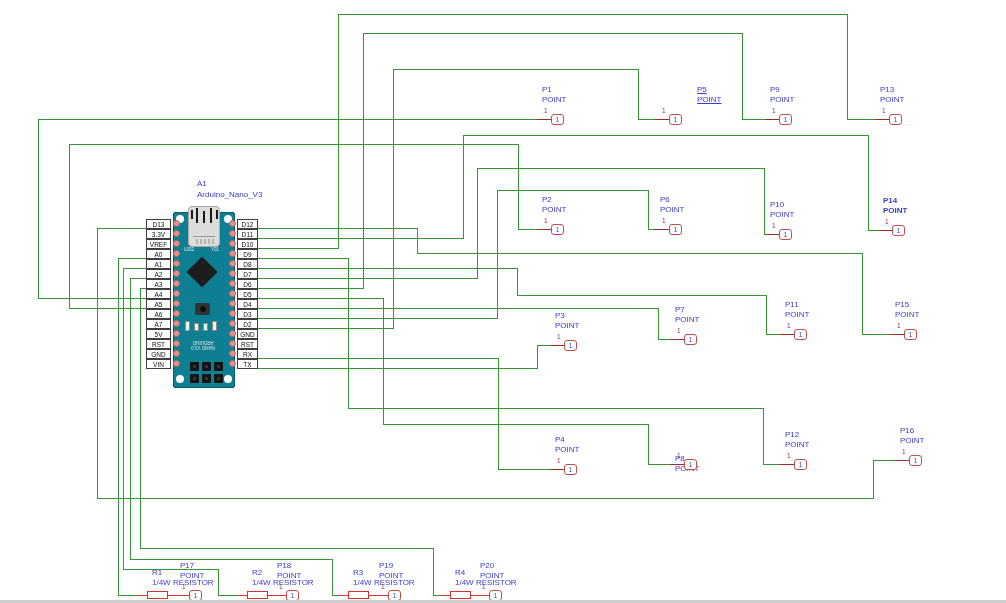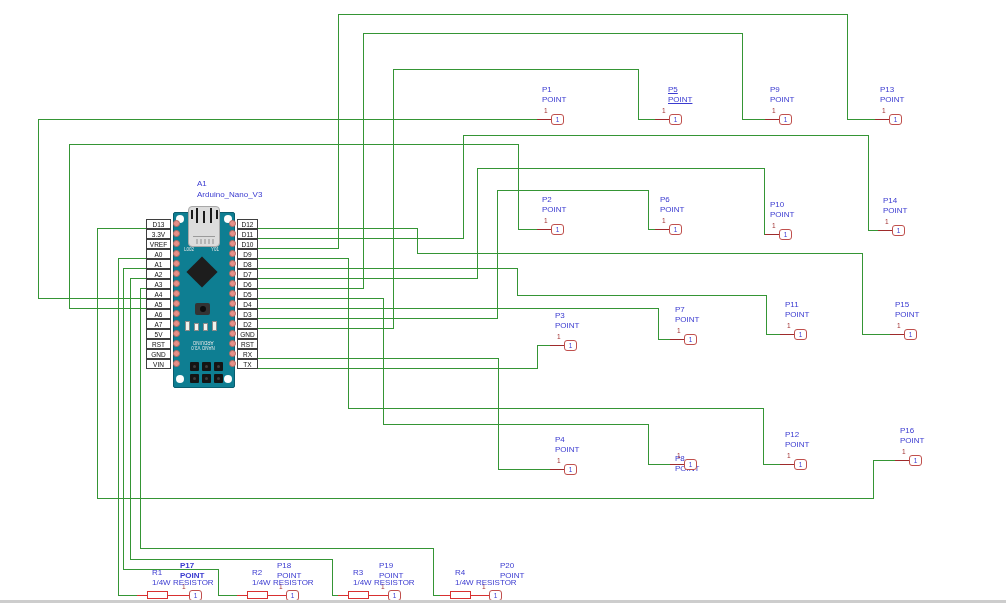--- a/index.html
+++ b/index.html
@@ -191,21 +191,21 @@
       <div class="abs" style="left: 0px; top: 0px;">
         <div class="blue-label" style="left: 555px; top: 435px;">
           <div>P4</div>
           <div>POINT</div>
         </div>
         <div class="pin-num" style="left: 557px; top: 457px;">1</div>
         <div class="pin-line" style="left: 550px; top: 468.5px; width: 14px;"></div>
         <div class="pad" style="left: 564px; top: 463.5px; line-height: 9px;">1</div>
       </div>
       <div class="abs" style="left: 0px; top: 0px;">
-        <div class="blue-label" style="left: 668px; top: 85px; text-decoration: underline;">
+        <div class="blue-label" style="left: 697px; top: 85px; text-decoration: underline;">
           <div>P5</div>
           <div>POINT</div>
         </div>
         <div class="pin-num" style="left: 662px; top: 107px;">1</div>
         <div class="pin-line" style="left: 655px; top: 118.5px; width: 14px;"></div>
         <div class="pad" style="left: 669px; top: 113.5px; line-height: 9px;">1</div>
       </div>
       <div class="abs" style="left: 0px; top: 0px;">
         <div class="blue-label" style="left: 660px; top: 195px;">
           <div>P6</div>
@@ -272,21 +272,21 @@
       <div class="abs" style="left: 0px; top: 0px;">
         <div class="blue-label" style="left: 880px; top: 85px;">
           <div>P13</div>
           <div>POINT</div>
         </div>
         <div class="pin-num" style="left: 882px; top: 107px;">1</div>
         <div class="pin-line" style="left: 875px; top: 118.5px; width: 14px;"></div>
         <div class="pad" style="left: 889px; top: 113.5px; line-height: 9px;">1</div>
       </div>
       <div class="abs" style="left: 0px; top: 0px;">
-        <div class="blue-label" style="left: 883px; top: 196px;">
+        <div class="blue-label" style="left: 883px; top: 196px; font-weight: bold;">
           <div>P14</div>
           <div>POINT</div>
         </div>
         <div class="pin-num" style="left: 885px; top: 218px;">1</div>
         <div class="pin-line" style="left: 878px; top: 229.5px; width: 14px;"></div>
         <div class="pad" style="left: 892px; top: 224.5px; line-height: 9px;">1</div>
       </div>
       <div class="abs" style="left: 0px; top: 0px;">
         <div class="blue-label" style="left: 895px; top: 300px;">
           <div>P15</div>
@@ -299,21 +299,21 @@
       <div class="abs" style="left: 0px; top: 0px;">
         <div class="blue-label" style="left: 900px; top: 426px;">
           <div>P16</div>
           <div>POINT</div>
         </div>
         <div class="pin-num" style="left: 902px; top: 448px;">1</div>
         <div class="pin-line" style="left: 895px; top: 459.5px; width: 14px;"></div>
         <div class="pad" style="left: 909px; top: 454.5px; line-height: 9px;">1</div>
       </div>
       <div class="abs" style="left: 0px; top: 0px;">
-        <div class="blue-label" style="left: 180px; top: 561px; font-weight: bold;">
+        <div class="blue-label" style="left: 180px; top: 561px;">
           <div>P17</div>
           <div>POINT</div>
         </div>
         <div class="pin-num" style="left: 182px; top: 583px;">1</div>
         <div class="pin-line" style="left: 175px; top: 594.5px; width: 14px;"></div>
         <div class="pad" style="left: 189px; top: 589.5px; line-height: 9px;">1</div>
       </div>
       <div class="abs" style="left: 0px; top: 0px;">
         <div class="blue-label" style="left: 277px; top: 561px;">
           <div>P18</div>
@@ -326,21 +326,21 @@
       <div class="abs" style="left: 0px; top: 0px;">
         <div class="blue-label" style="left: 379px; top: 561px;">
           <div>P19</div>
           <div>POINT</div>
         </div>
         <div class="pin-num" style="left: 381px; top: 583px;">1</div>
         <div class="pin-line" style="left: 374px; top: 594.5px; width: 14px;"></div>
         <div class="pad" style="left: 388px; top: 589.5px; line-height: 9px;">1</div>
       </div>
       <div class="abs" style="left: 0px; top: 0px;">
-        <div class="blue-label" style="left: 500px; top: 561px;">
+        <div class="blue-label" style="left: 480px; top: 561px;">
           <div>P20</div>
           <div>POINT</div>
         </div>
         <div class="pin-num" style="left: 482px; top: 583px;">1</div>
         <div class="pin-line" style="left: 475px; top: 594.5px; width: 14px;"></div>
         <div class="pad" style="left: 489px; top: 589.5px; line-height: 9px;">1</div>
       </div>
     </div>
   <div id="resistors">
       <div class="abs" style="left: 0px; top: 0px;">

